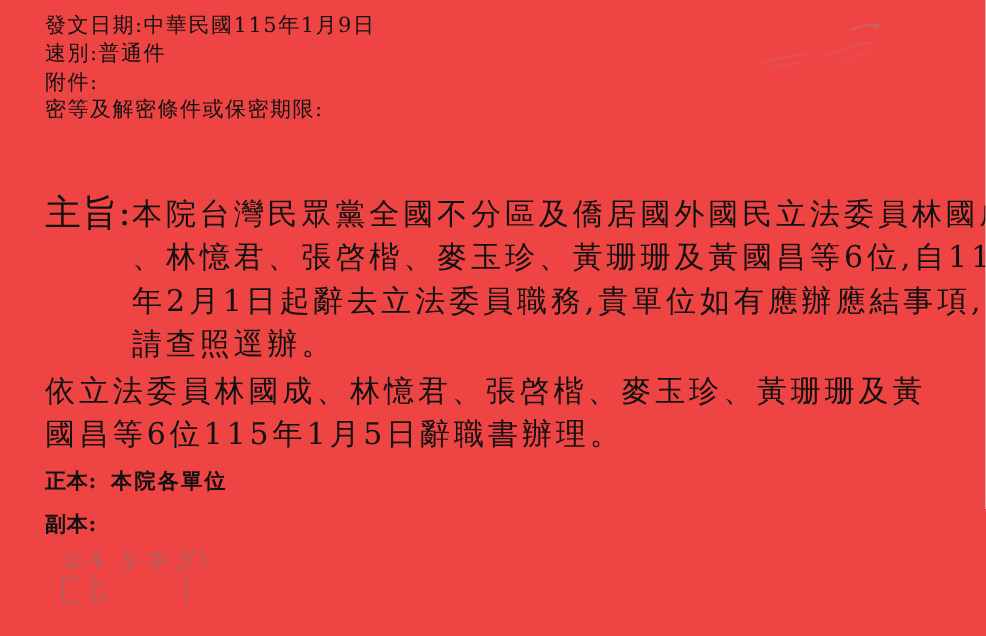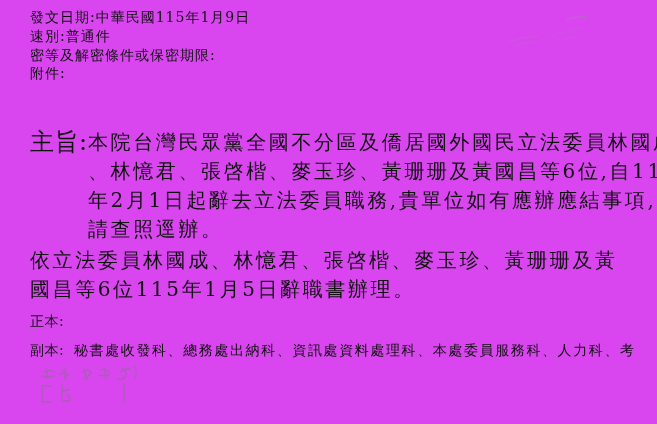--- a/index.html
+++ b/index.html
@@ -4,21 +4,21 @@
 <style>
   html, body {
     margin: 0;
     padding: 0;
     background: #ffffff;
   }
   .page {
     position: relative;
     width: 657px;
     height: 424px;
-    background: #d946ef;
+    background: #ef4444;
     overflow: hidden;
     font-family: "DejaVu Serif", "Liberation Serif", serif;
     color: #111111;
   }
   
   .meta {
     position: absolute;
     left: 30px;
     top: 8px;
   }
@@ -51,20 +51,21 @@
     line-height: 29px;
     letter-spacing: 2.6px;
     white-space: nowrap;
   }
   
   .dist {
     position: absolute;
     left: 30px;
     display: flex;
     align-items: flex-end;
+    font-weight: bold;
   }
   .dist-original { top: 312px; }
   .dist-copy     { top: 341px; }
   .dist-label {
     width: 44px;
     flex: 0 0 44px;
     font-size: 14px;
     line-height: 19px;
     letter-spacing: 0.5px;
     white-space: nowrap;
@@ -84,22 +85,22 @@
   .artifact-stamp    { left: 38px; top: 364px; opacity: 0.55; }
 </style>
 </head>
 <body>
 
 <div class="page">
 
   <div class="meta">
     <div class="meta-line">發文日期:中華民國115年1月9日</div>
     <div class="meta-line">速別:普通件</div>
+    <div class="meta-line">附件:</div>
     <div class="meta-line">密等及解密條件或保密期限:</div>
-    <div class="meta-line">附件:</div>
   </div>
 
   <div class="para para-subject">
     <div class="para-label">主旨:</div>
     <div class="para-content">
       <div class="body-line">本院台灣民眾黨全國不分區及僑居國外國民立法委員林國成</div>
       <div class="body-line">、林憶君、張啓楷、麥玉珍、黃珊珊及黃國昌等6位,自115</div>
       <div class="body-line">年2月1日起辭去立法委員職務,貴單位如有應辦應結事項,</div>
       <div class="body-line">請查照逕辦。</div>
     </div>
@@ -107,26 +108,28 @@
 
   <div class="para para-desc">
     <div class="para-content">
       <div class="body-line">依立法委員林國成、林憶君、張啓楷、麥玉珍、黃珊珊及黃</div>
       <div class="body-line">國昌等6位115年1月5日辭職書辦理。</div>
     </div>
   </div>
 
   <div class="dist dist-original">
     <div class="dist-label">正本:</div>
+    <div>
+      <div class="dist-line">本院各單位</div>
+    </div>
   </div>
 
   <div class="dist dist-copy">
     <div class="dist-label">副本:</div>
     <div>
-      <div class="dist-line">秘書處收發科、總務處出納科、資訊處資料處理科、本處委員服務科、人力科、考</div>
     </div>
   </div>
 
   <svg class="artifact artifact-topright" width="160" height="50" viewBox="0 0 160 50">
     <g stroke="#9a9a9a" stroke-width="1.2" fill="none" stroke-linecap="round">
       <path d="M88 12 q8 -4 16 -3" opacity="0.7"></path>
       <path d="M101 9 l4 -2 l3 2 l-3 2 z" fill="#8d8d8d" stroke="none" opacity="0.8"></path>
       <path d="M30 34 q14 -5 30 -6" opacity="0.45"></path>
       <path d="M36 37 q10 -2 18 -3" opacity="0.35"></path>
       <path d="M70 30 q16 -8 34 -10" opacity="0.3"></path>

